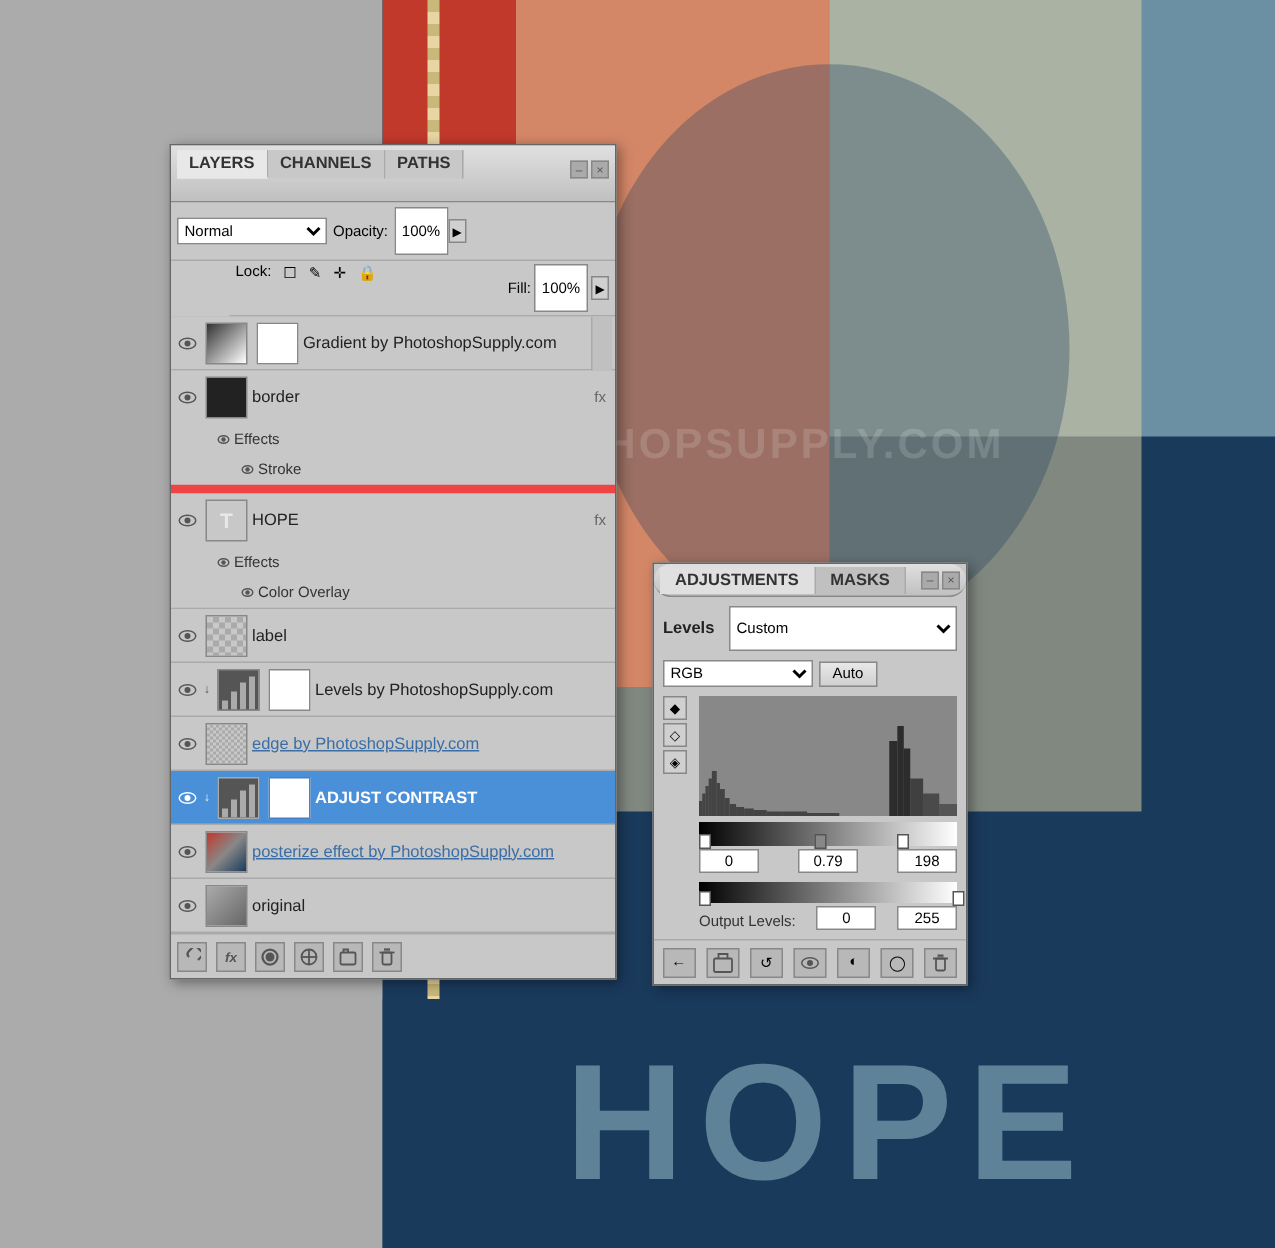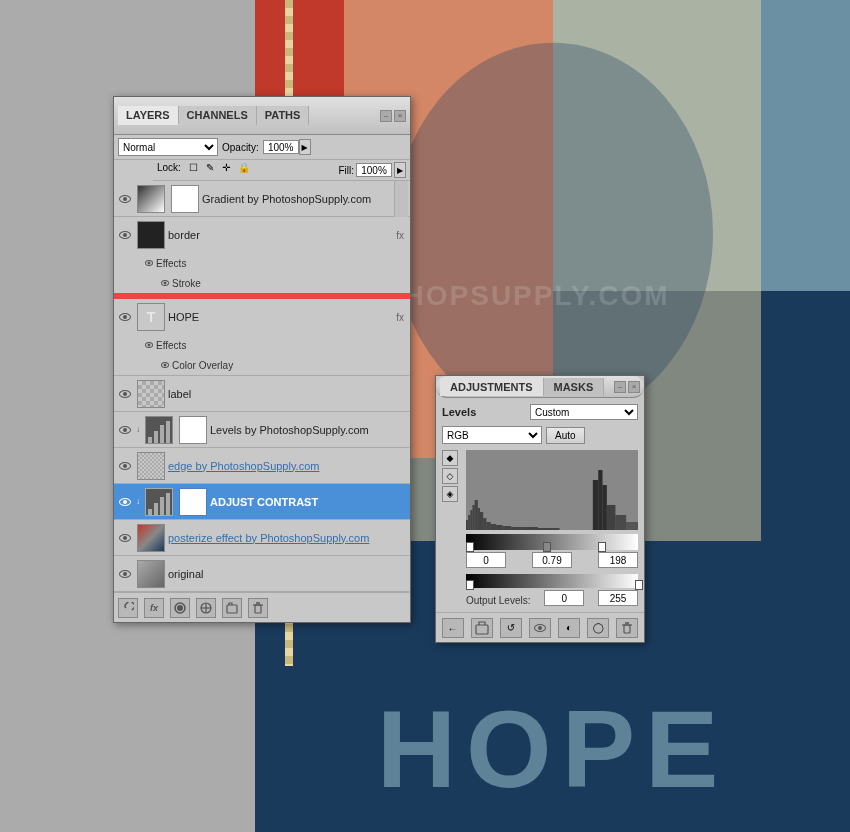--- a/index.html
+++ b/index.html
@@ -134,24 +134,24 @@
       left: 113px;
       width: 298px;
       background: #c8c8c8;
       border: 1px solid #666;
       z-index: 10;
       box-shadow: 2px 2px 8px rgba(0,0,0,0.4);
     }
 
     .panel-titlebar {
       display: flex;
-      align-items: center;
+      align-items: flex-end;
       background: linear-gradient(to bottom, #e0e0e0, #c0c0c0);
       border-bottom: 1px solid #888;
-      padding: 0 4px;
+      padding: 15px 4px;
       height: 38px;
       justify-content: space-between;
     }
 
     .panel-tabs {
       display: flex;
       gap: 0;
     }
 
     .panel-tab {
@@ -199,21 +199,21 @@
     .blend-select {
       width: 100px;
       height: 18px;
       font-size: 10px;
       background: white;
       border: 1px solid #888;
     }
 
     .opacity-input {
       width: 36px;
-      height: 14px;
+      height: 32px;
       font-size: 10px;
       text-align: center;
       border: 1px solid #888;
       background: white;
     }
 
     .arrow-btn {
       width: 12px;
       height: 16px;
       background: #d0d0d0;
@@ -422,25 +422,24 @@
 
     .adj-label {
       font-size: 11px;
       font-weight: bold;
       color: #222;
       min-width: 40px;
     }
 
     .adj-select {
       flex: 1;
-      height: 16px;
+      height: 30px;
       font-size: 10px;
       background: white;
       border: 1px solid #888;
-      margin-left: 44px;
     }
 
     .adj-channel-row {
       display: flex;
       align-items: flex-end;
       gap: 4px;
       margin-bottom: 6px;
     }
 
     .adj-channel-select {

